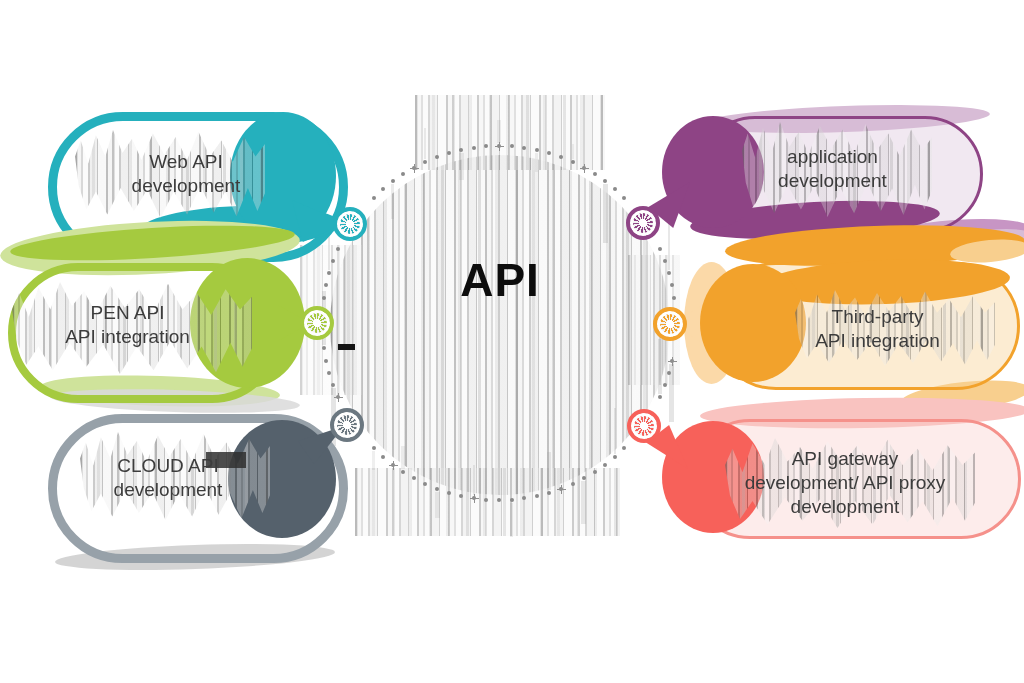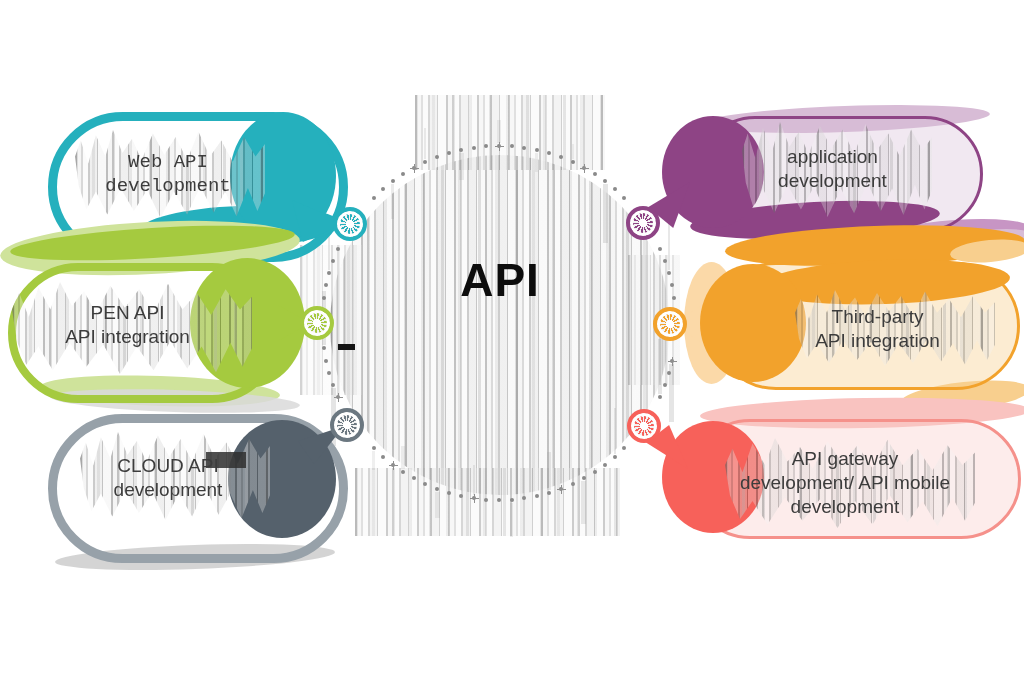--- a/index.html
+++ b/index.html
@@ -167,21 +167,21 @@
     <div>API</div>
   </div>
   <div class="abs" id="title-dash"></div>
 
   <div>
     <div class="pill" style="left:48px;top:112px;width:282px;height:132px;border:9px solid #25b0bd;"></div>
     <div class="wave" style="left:140px;top:206px;width:200px;height:42px;background:#25b0bd;transform:rotate(-2deg);"></div>
     <div class="blob" style="left:230px;top:112px;width:106px;height:128px;background:#25b0bd;"></div>
     <div class="tail" style="left:292px;top:200px;width:54px;height:42px;background:#25b0bd;clip-path:polygon(0 0,100% 55%,20% 100%);"></div>
     <div class="lband streaks jag" style="left:75px;top:130px;width:190px;height:88px;"></div>
-    <div class="label" style="left:58px;top:140px;width:220px;height:68px;font-family:Liberation Mono, monospace;">
+    <div class="label" style="left:76px;top:140px;width:220px;height:68px;">
       <div>Web API</div>
       <div>development</div>
     </div>
     <div class="gear" style="--c:#25b0bd;left:333px;top:207px;"></div>
   </div>
 
   <div>
     <div class="wave" style="left:0px;top:222px;width:300px;height:52px;background:#cfe39b;transform:rotate(-3deg);"></div>
     <div class="wave" style="left:10px;top:228px;width:285px;height:30px;background:#a5ca3f;transform:rotate(-3.5deg);"></div>
     <div class="wave" style="left:40px;top:376px;width:240px;height:30px;background:#cfe39b;transform:rotate(2deg);"></div>
@@ -245,19 +245,19 @@
   </div>
 
   <div>
     <div class="wave" style="left:700px;top:398px;width:330px;height:30px;background:#f9c3c0;transform:rotate(-1deg);"></div>
     <div class="pill" style="left:690px;top:419px;width:325px;height:114px;border:3px solid #f5918b;background:rgba(249,201,199,.35);"></div>
     <div class="blob" style="left:662px;top:421px;width:102px;height:112px;background:#f7615a;"></div>
     <div class="tail" style="left:646px;top:425px;width:42px;height:44px;background:#f7615a;clip-path:polygon(100% 100%,0 40%,55% 0);"></div>
     <div class="lband streaks jag" style="left:725px;top:438px;width:250px;height:90px;"></div>
     <div class="label" style="left:715px;top:444px;width:260px;height:78px;">
       <div>API gateway</div>
-      <div>development/ API mobile</div>
+      <div>development/ API proxy</div>
       <div>development</div>
     </div>
     <div class="gear" style="--c:#f7615a;left:627px;top:409px;"></div>
   </div>
 
 </div>
 
 </body></html>

